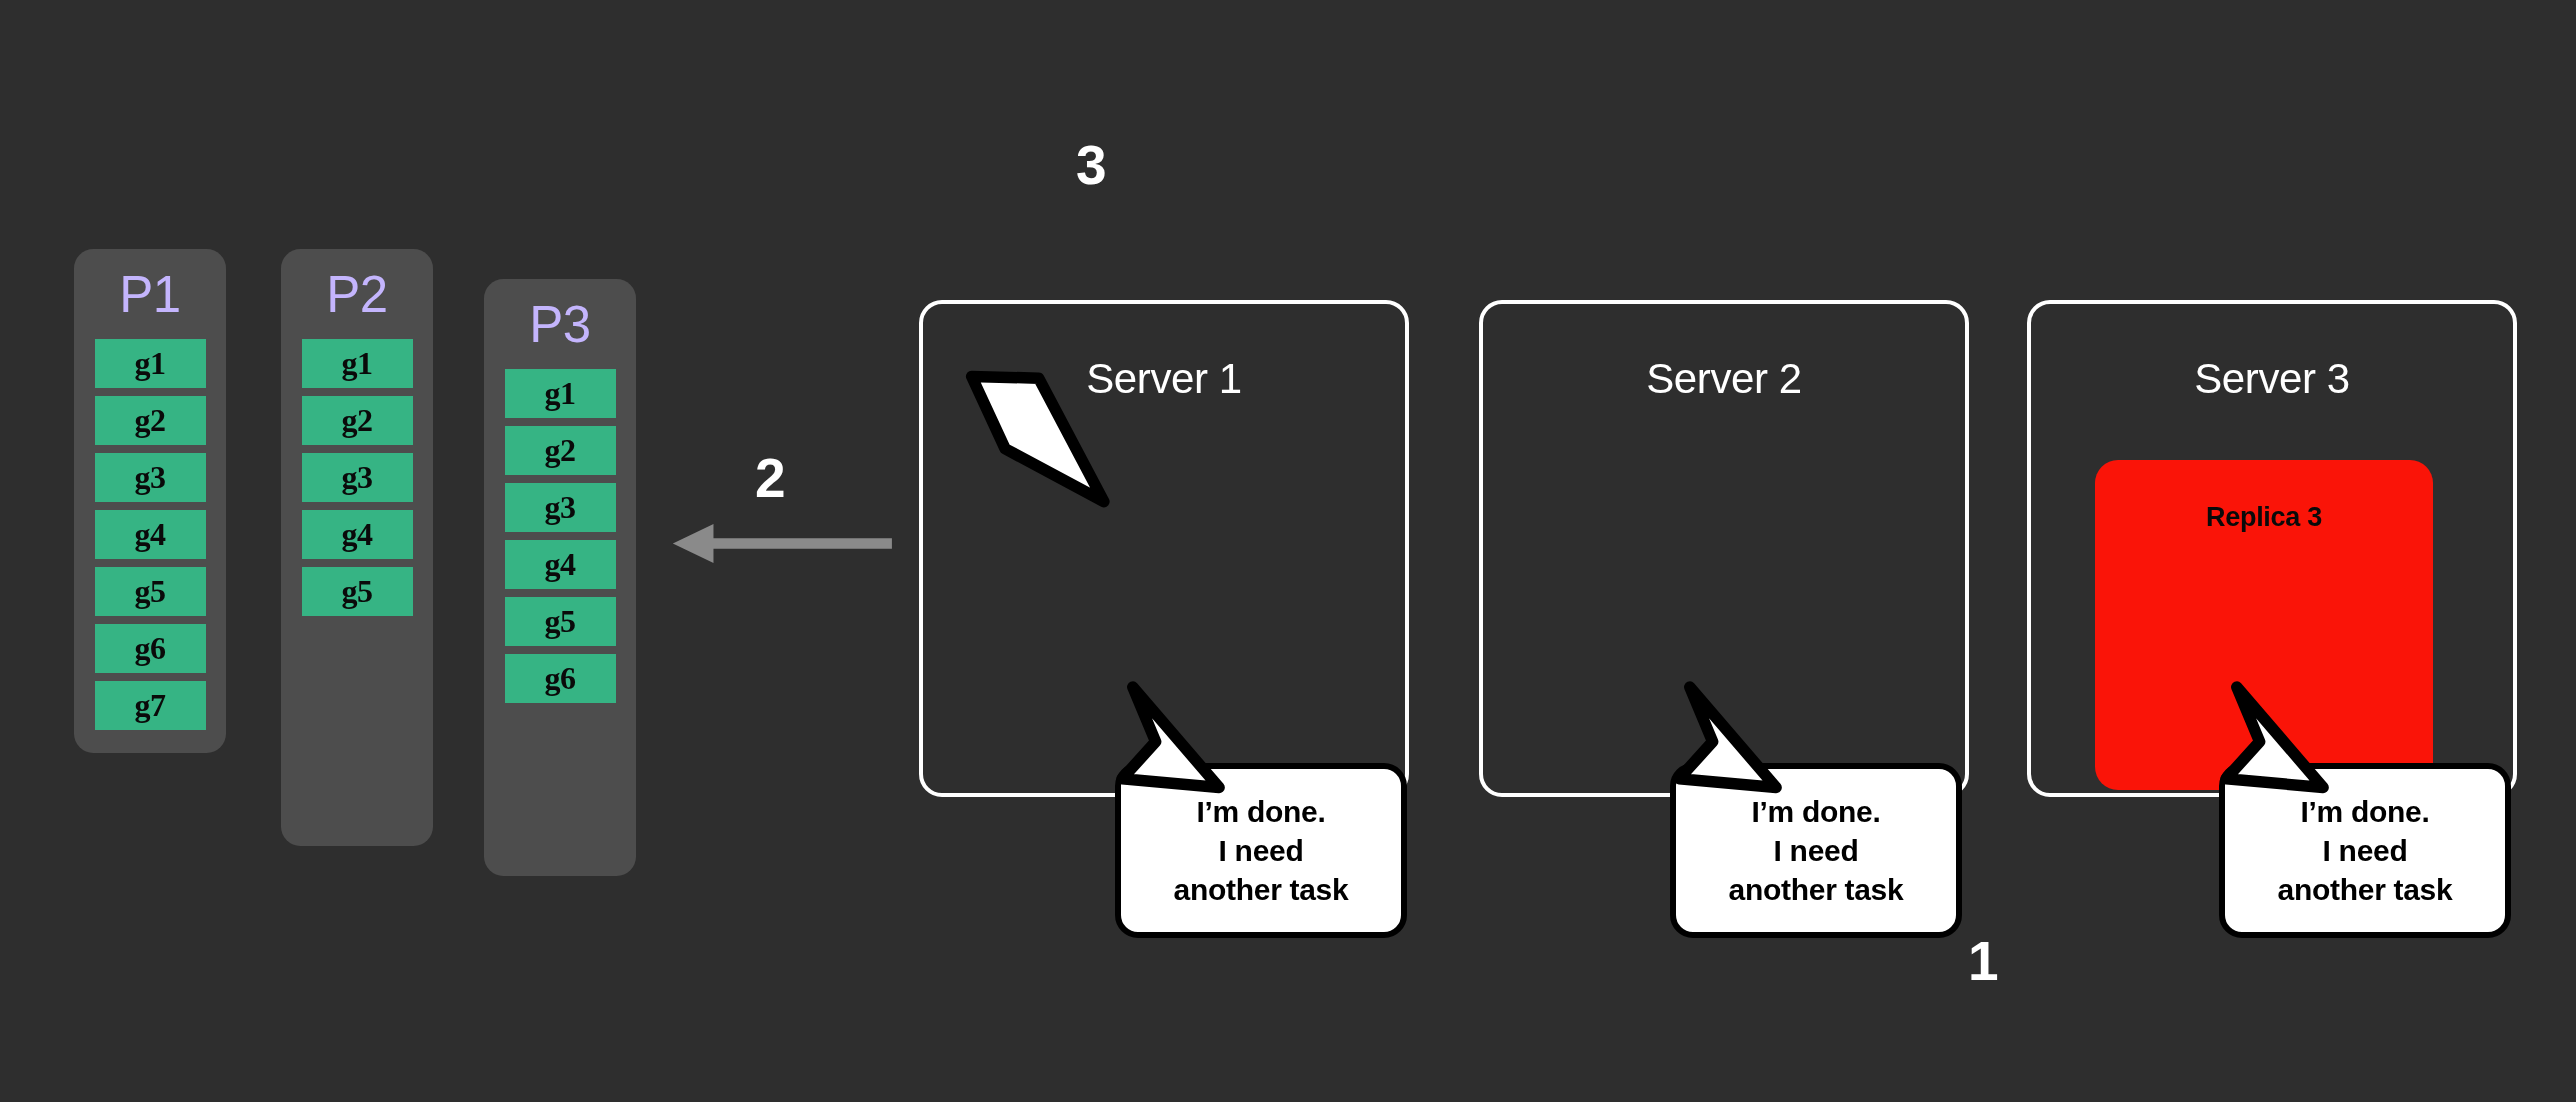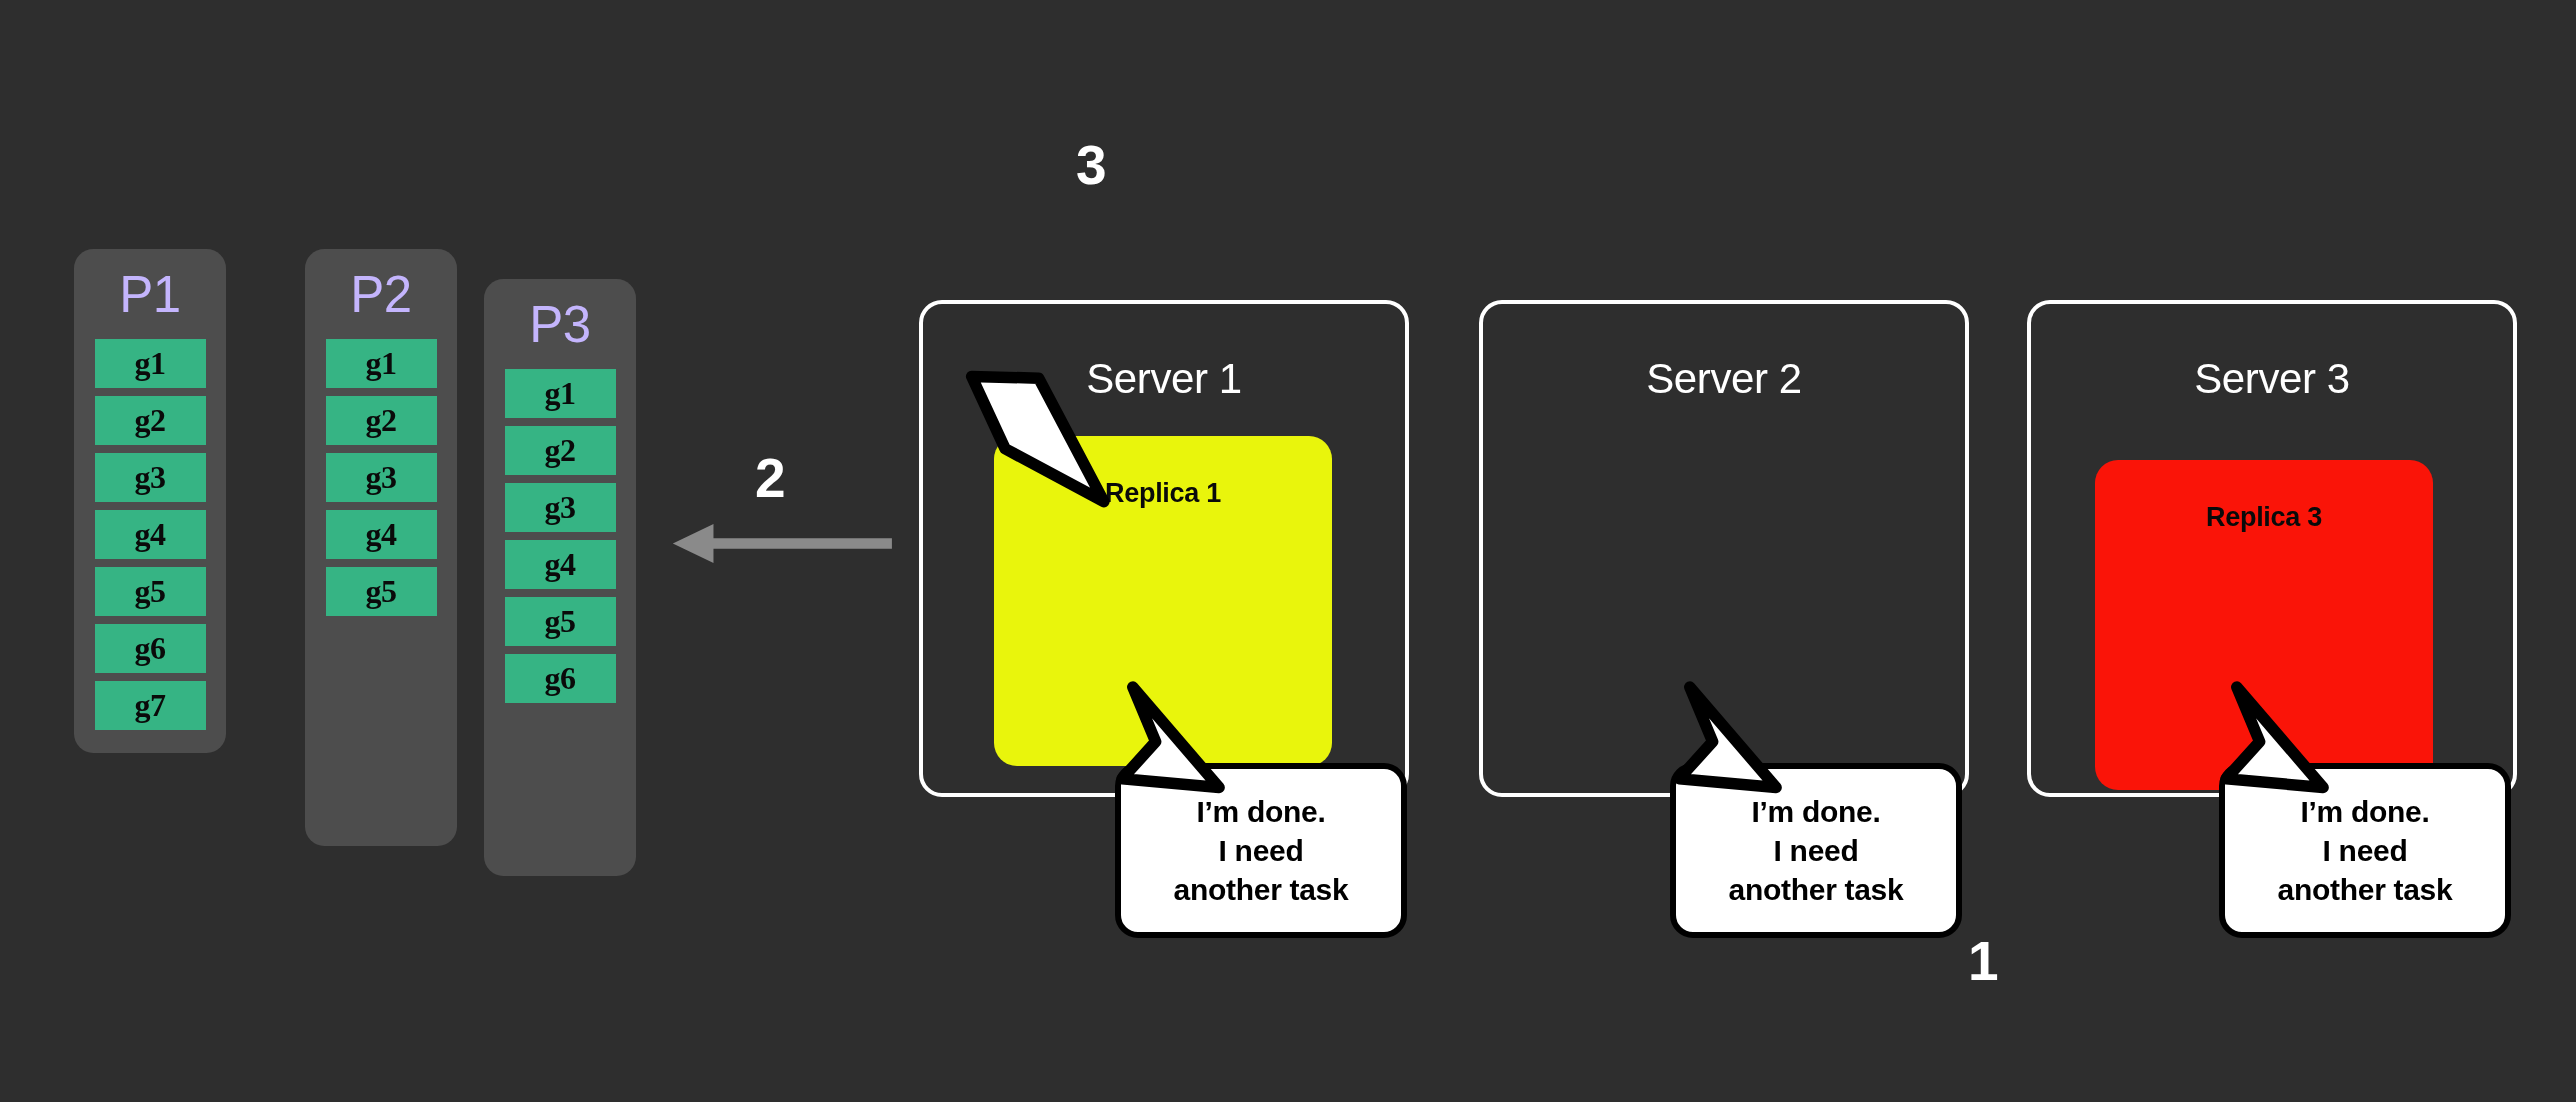--- a/index.html
+++ b/index.html
@@ -160,21 +160,21 @@
       <div class="gblock">g1</div>
       <div class="gblock">g2</div>
       <div class="gblock">g3</div>
       <div class="gblock">g4</div>
       <div class="gblock">g5</div>
       <div class="gblock">g6</div>
       <div class="gblock">g7</div>
     </div>
   </div>
 
-  <div class="partition" style="left:281px; top:249px; height:597px;margin-left:24px;">
+  <div class="partition" style="left:281px; top:249px; height:597px;">
     <div class="partition-title">P2</div>
     <div class="glist">
       <div class="gblock">g1</div>
       <div class="gblock">g2</div>
       <div class="gblock">g3</div>
       <div class="gblock">g4</div>
       <div class="gblock">g5</div>
     </div>
   </div>
 
@@ -192,23 +192,20 @@
 
   <svg class="arrow" style="left:671px; top:517px;" width="221" height="53" viewBox="0 0 250 60">
     <path d="M 250 24 L 48 24 L 48 8 L 2 30 L 48 52 L 48 36 L 250 36 Z" fill="#8a8a8a"></path>
   </svg>
 
   <div class="step-num" style="left:755px; top:446px;">2</div>
 
   <div class="server" style="left:919px; top:300px; width:490px; height:497px;">
     <div class="server-title" style="top:51px;">Server 1</div>
   </div>
-  <div class="replica" style="left:994px; top:436px; width:338px; height:330px; background:#e9f50c;">
-    <div class="replica-label" style="top:42px;">Replica 1</div>
-  </div>
 
   <div class="server" style="left:1479px; top:300px; width:490px; height:497px;">
     <div class="server-title" style="top:51px;">Server 2</div>
   </div>
 
   <div class="server" style="left:2027px; top:300px; width:490px; height:497px;">
     <div class="server-title" style="top:51px;">Server 3</div>
   </div>
   <div class="replica" style="left:2095px; top:460px; width:338px; height:330px; background:#fa1408;padding-left:16px;">
     <div class="replica-label" style="top:42px;">Replica 3</div>

